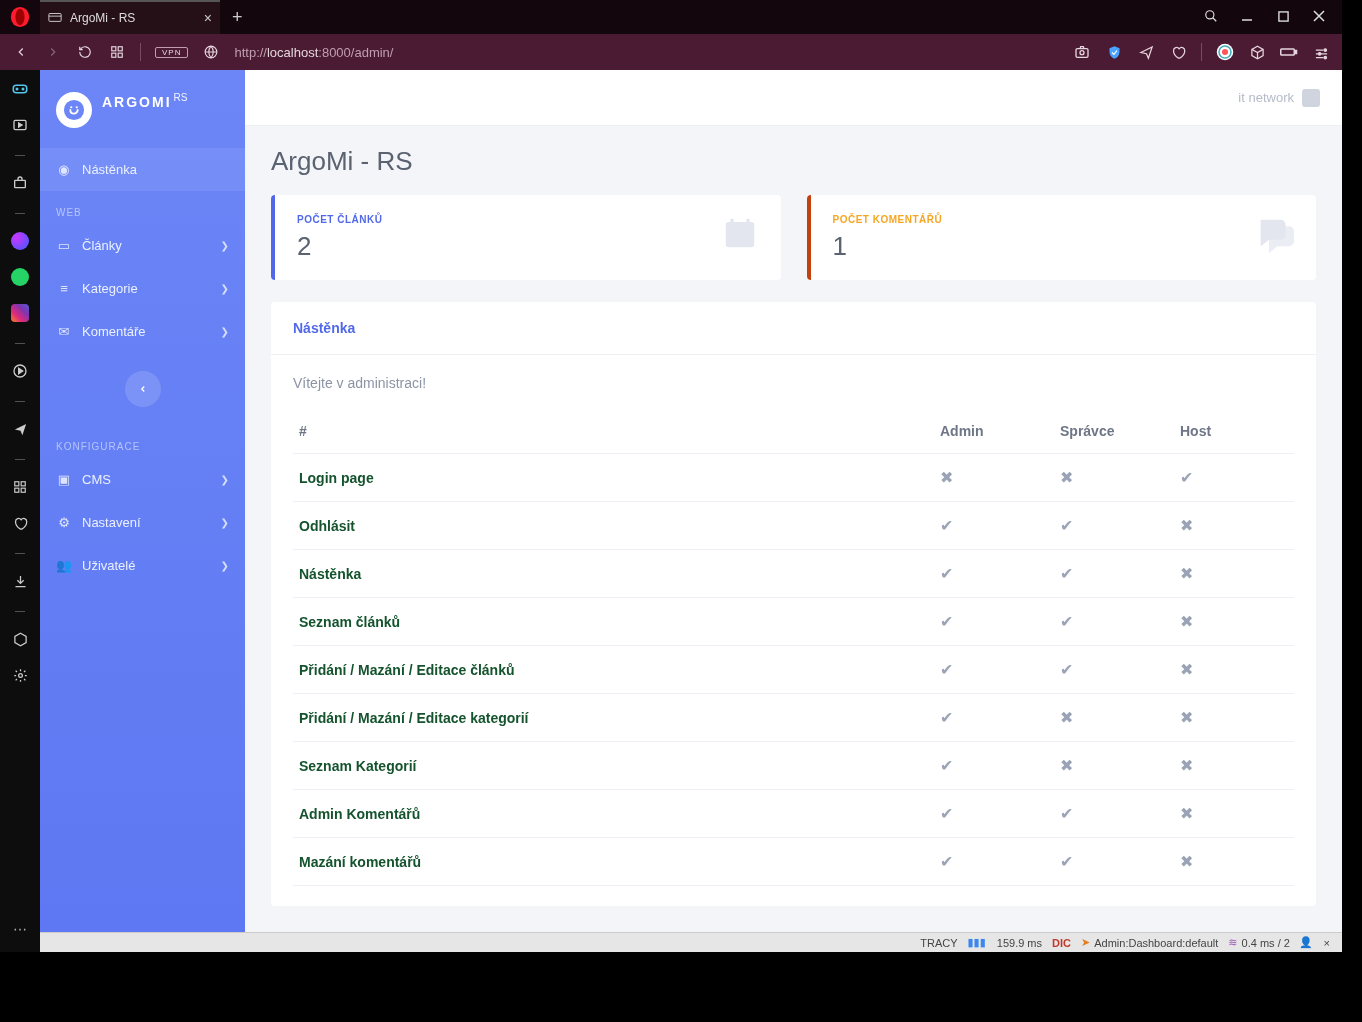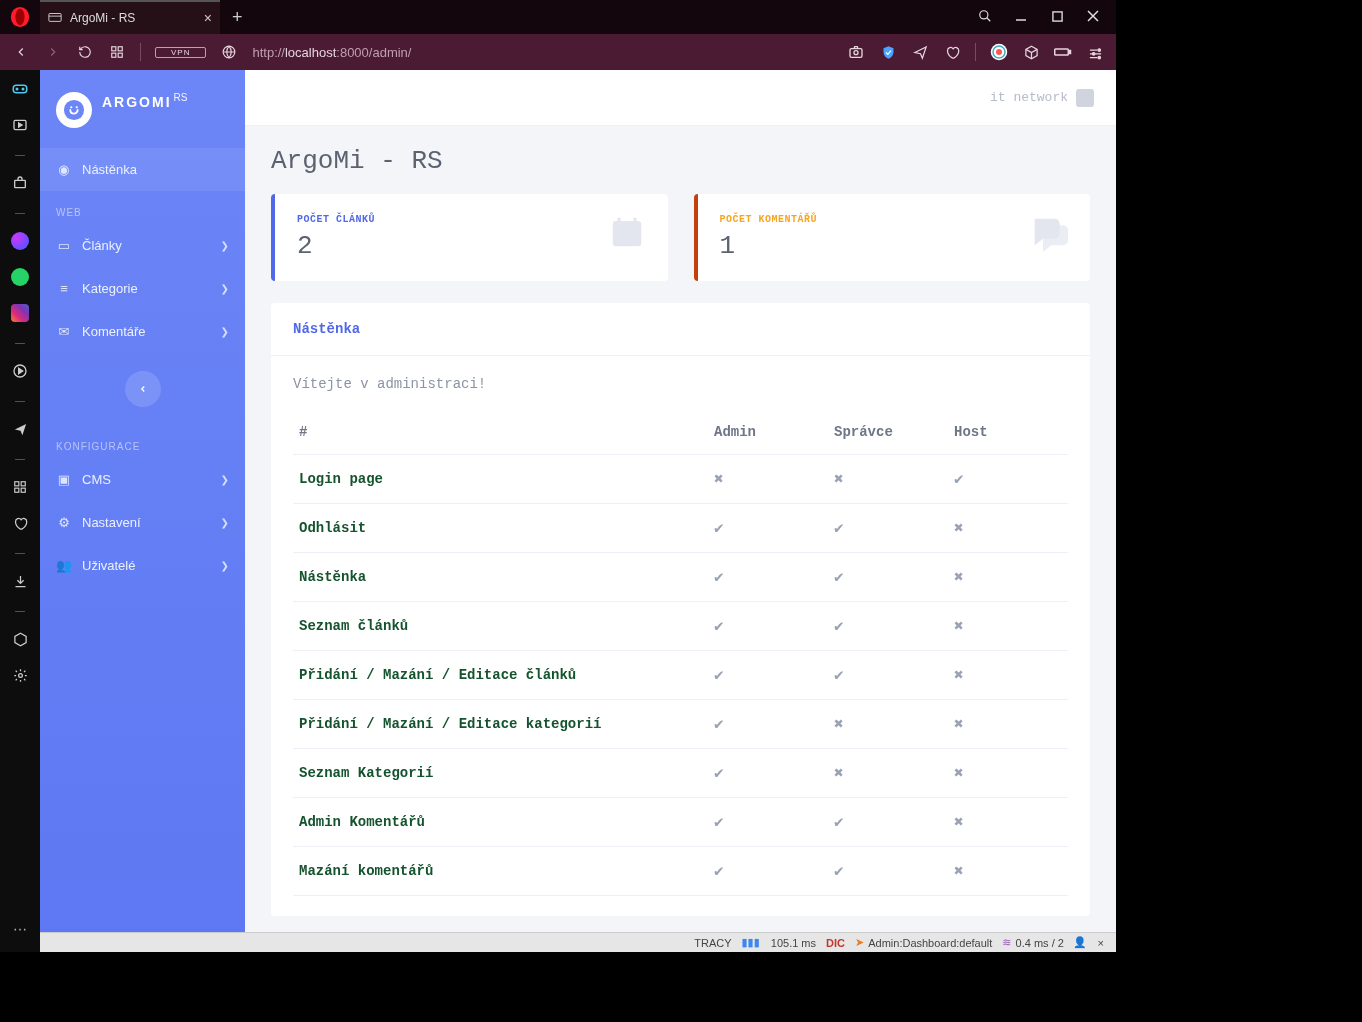--- a/index.html
+++ b/index.html
@@ -12,41 +12,41 @@
     --admin-bg:#f3f5f9;
     --admin-card:#ffffff;
     --admin-text:#6b7280;
     --admin-muted:#9aa3b5;
     --admin-blue:#5169e8;
     --admin-orange:#f6a623;
     --tracy:#e6e6e6;
   }
   *{box-sizing:border-box;margin:0;padding:0;}
   body{font-family:"Segoe UI",Arial,sans-serif;font-size:14px;color:#333;background:#000;overflow:hidden;}
-  .screen{width:1116px;height:952px;position:relative;background:var(--opera-dark);display:flex;flex-direction:column;}
+  .screen{width:1342px;height:952px;position:relative;background:var(--opera-dark);display:flex;flex-direction:column;}
 
   
   .titlebar{height:34px;display:flex;align-items:center;background:var(--opera-dark);}
   .opera-o{width:40px;height:34px;display:flex;align-items:center;justify-content:center;}
   .opera-o svg{width:22px;height:22px;}
   .tab{height:34px;background:var(--opera-tab);display:flex;align-items:center;padding:0 8px;min-width:180px;border-top:2px solid #555;gap:6px;}
   .tab .favicon{width:16px;height:16px;color:#ddd;}
   .tab .title{color:#ddd;font-size:12px;flex:1;}
   .tab .close{color:#ccc;font-size:14px;line-height:1;}
   .newtab{color:#ccc;padding:0 12px;font-size:18px;}
   .win-ctrls{margin-left:auto;display:flex;align-items:center;gap:18px;padding-right:14px;color:#ddd;font-size:14px;}
   .win-ctrls span{width:18px;text-align:center;}
 
   .addrbar{height:36px;background:var(--opera-addr);display:flex;align-items:center;padding:0 12px;gap:14px;color:#e6d5de;fill:#e6d5de;}
   .addrbar .ico{width:18px;height:18px;display:flex;align-items:center;justify-content:center;}
   .addrbar .sep{width:1px;height:18px;background:#7a4a60;}
   .addr-url{color:#e6d5de;font-size:13px;}
   .addr-url .faint{color:#c09eb0;}
   .addr-right{margin-left:auto;display:flex;align-items:center;gap:14px;}
-  .vpn-badge{border:1px solid #c09eb0;border-radius:2px;font-size:8px;padding:0 15px;letter-spacing:1px;}
+  .vpn-badge{border:1px solid #c09eb0;border-radius:2px;font-size:8px;padding:0 6px;letter-spacing:1px;}
 
   .body-row{flex:1;display:flex;min-height:0;}
   .opera-sidebar{width:40px;background:var(--opera-side);display:flex;flex-direction:column;align-items:center;padding-top:8px;gap:14px;color:#ccc;}
   .opera-sidebar .sbi{width:22px;height:22px;display:flex;align-items:center;justify-content:center;font-size:14px;}
   .opera-sidebar .sbi.small{height:8px;font-size:10px;color:#666;}
   .opera-sidebar .ellipsis{margin-top:auto;margin-bottom:12px;color:#aaa;}
   .msgr{background:radial-gradient(circle at 30% 30%,#cc36ff,#3b5bff);border-radius:50%;width:18px;height:18px;}
   .wa{background:#25d366;border-radius:50%;width:18px;height:18px;}
   .ig{background:linear-gradient(45deg,#f58529,#dd2a7b,#8134af,#515bd4);border-radius:4px;width:18px;height:18px;}
 
@@ -60,21 +60,21 @@
   .brand .name{font-weight:600;letter-spacing:2px;font-size:14px;}
   .brand .sup{font-size:10px;vertical-align:super;margin-left:2px;opacity:.9;}
 
   .navitem{display:flex;align-items:center;gap:10px;padding:14px 16px;font-size:13px;color:#eaf0ff;cursor:pointer;}
   .navitem .ni-ico{width:16px;text-align:center;opacity:.9;}
   .navitem .chev{margin-left:auto;font-size:10px;opacity:.85;}
   .navitem.active{background:rgba(255,255,255,.08);}
   .navsection{font-size:10px;letter-spacing:1px;color:#c9d4ff;padding:16px 16px 6px;opacity:.8;}
   .collapse-btn{width:36px;height:36px;border-radius:50%;background:rgba(255,255,255,.14);display:flex;align-items:center;justify-content:center;margin:18px auto;color:#fff;}
 
-  .main{flex:1;min-width:0;overflow:auto;font-family:Liberation Mono, monospace;}
+  .main{flex:1;min-width:0;overflow:auto;}
   .topbar{height:56px;background:#fff;display:flex;align-items:center;justify-content:flex-end;padding:0 22px;border-bottom:1px solid #eef0f4;}
   .user{display:flex;align-items:center;gap:8px;color:#b5bbc8;font-size:13px;}
   .user .avatar{width:18px;height:18px;background:#cfd4df;border-radius:3px;}
 
   .content{padding:20px 26px 40px;}
   h1.page-title{font-size:26px;font-weight:500;color:#5b6270;margin-bottom:18px;}
 
   .stats{display:flex;gap:26px;margin-bottom:22px;}
   .stat{flex:1;background:var(--admin-card);border-radius:4px;padding:18px 22px;display:flex;align-items:center;justify-content:space-between;}
   .stat.blue{border-left:4px solid var(--admin-blue);}
@@ -497,21 +497,21 @@
                     </tbody>
                 </table>
               </div>
             </div>
           </div>
         </div>
       </div>
 
       <div class="tracy">
         <span class="t-item">TRACY</span>
-        <span class="t-item"><span style="color:#3a87f0">▮▮▮</span>&nbsp;<span>105.1 ms</span></span>
+        <span class="t-item"><span style="color:#3a87f0">▮▮▮</span>&nbsp;<span>159.9 ms</span></span>
         <span class="t-item" style="color:#c0392b;font-weight:bold">DIC</span>
         <span class="t-item">
             <span style="color:#e67e22">➤ </span>
             <span>Admin:Dashboard:default</span>
           </span>
         <span class="t-item">
             <span style="color:#9b59b6">≋ </span>
             <span>0.4 ms / 2</span>
           </span>
         <span class="t-item" style="color:#27ae60">👤</span>

